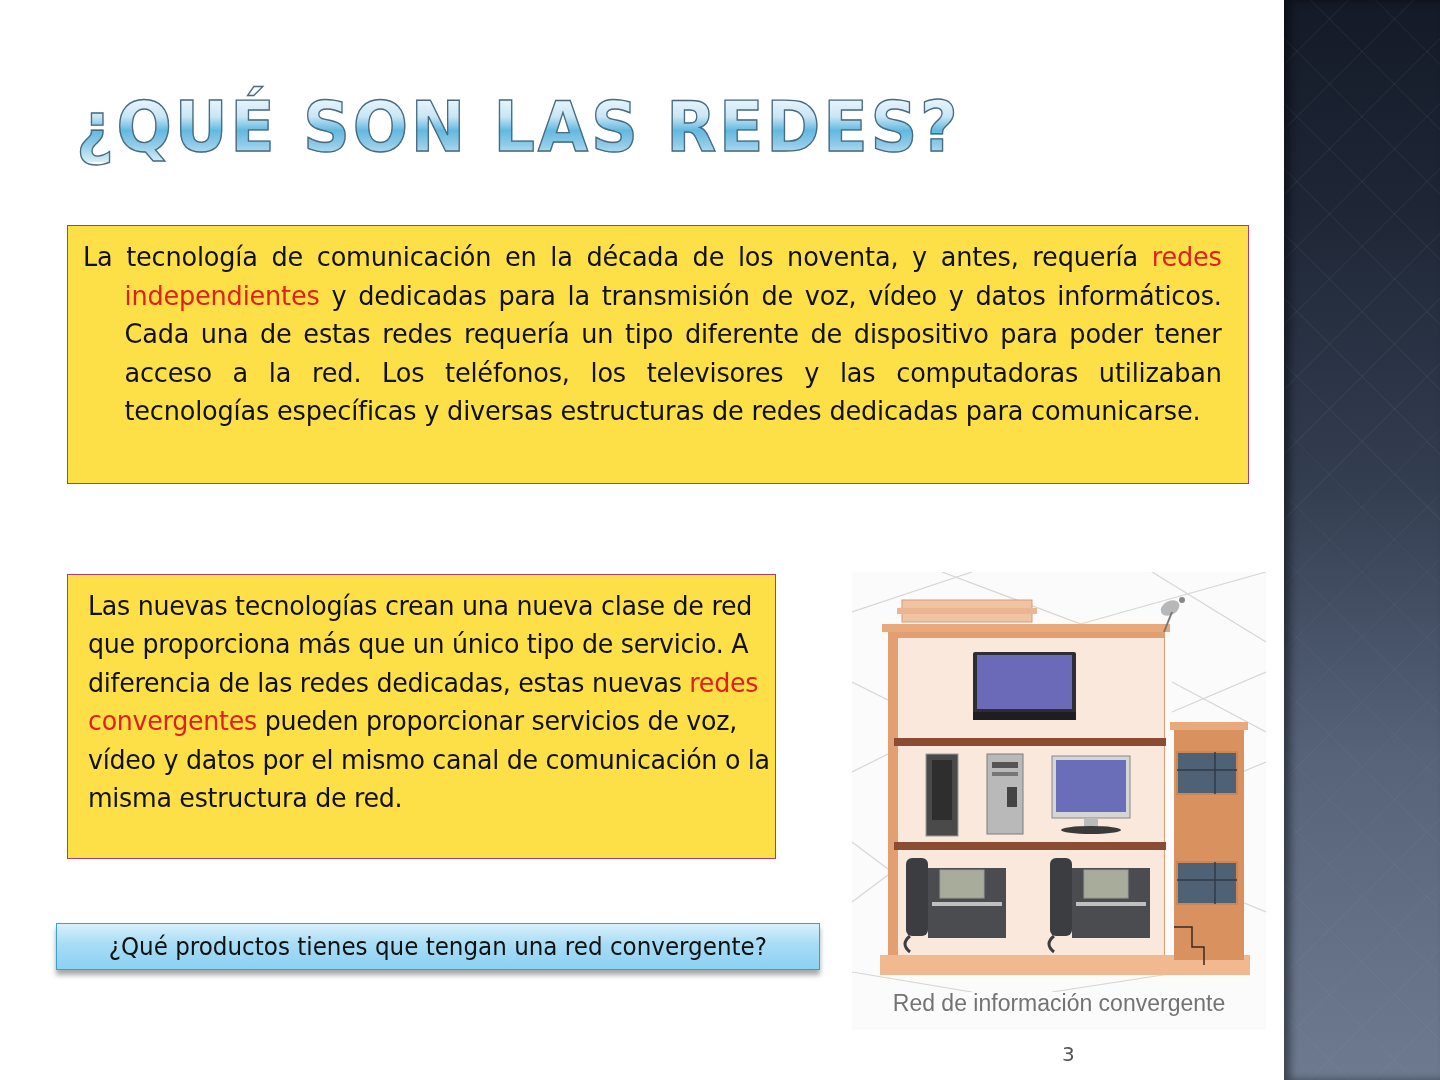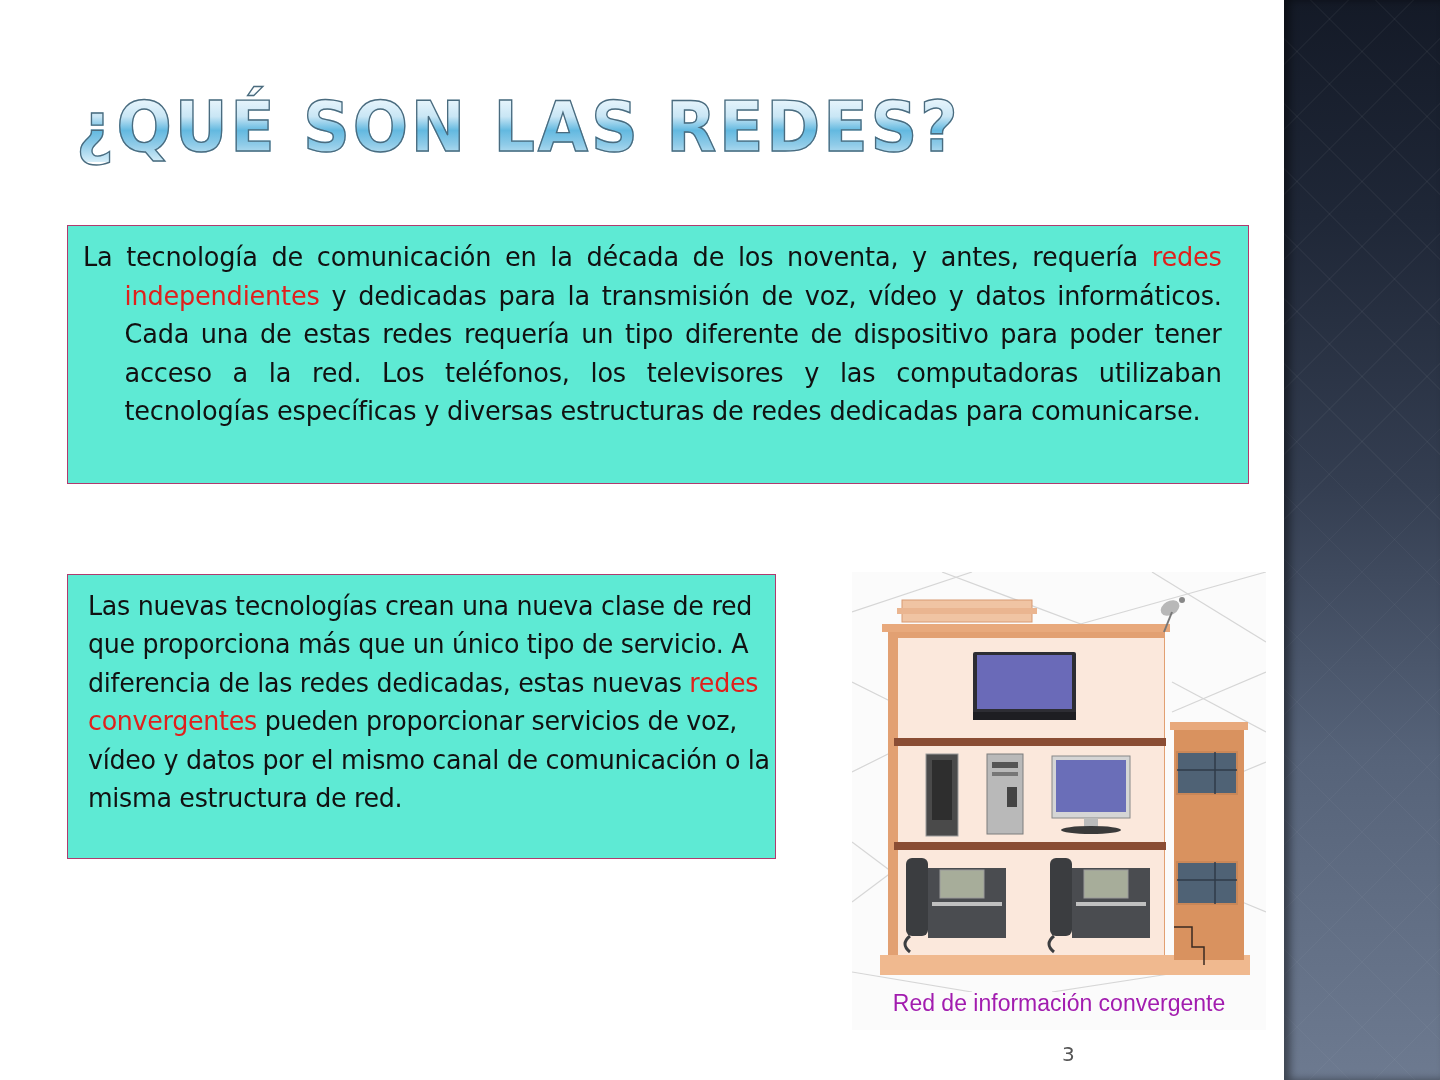--- a/index.html
+++ b/index.html
@@ -22,21 +22,21 @@
       font-family: "DejaVu Sans", sans-serif; font-weight: bold;
       font-size: 70px; letter-spacing: 3px; line-height: 1;
       background: linear-gradient(180deg, #f4fbff 0%, #c9e6f5 35%, #63b9e0 55%, #8fcbe8 75%, #d6eef9 100%);
       -webkit-background-clip: text; background-clip: text; color: transparent;
       -webkit-text-stroke: 1.4px #4a6b7e;
       transform: scaleX(0.93); transform-origin: left center;
       white-space: nowrap;
     }
 
     .box {
-      position: absolute; border: 1.5px solid #b03a6e; background: #5eead4;
+      position: absolute; border: 1.5px solid #b03a6e; background: #fde047;
     }
     .box-1 { left: 67px; top: 225px; width: 1182px; height: 259px; padding: 12px 15px 0 15px; }
     .box-2 { left: 67px; top: 574px; width: 709px; height: 285px; padding: 12px 14px 0 20px; }
 
     .para-1 {
       font-family: "DejaVu Sans", sans-serif; font-size: 26.5px; line-height: 38.6px;
       text-align: justify; text-indent: -43px; padding-left: 43px; letter-spacing: -0.2px;
       transform: scaleX(0.965); transform-origin: left top; width: 1180px;
     }
     .para-2 {
@@ -53,21 +53,21 @@
       display: flex; align-items: center; justify-content: center;
     }
     .question-text {
       font-family: "DejaVu Sans", sans-serif; font-size: 24px; color: #111;
       transform: scaleX(0.96); white-space: nowrap;
     }
 
     .figure { position: absolute; left: 852px; top: 572px; width: 414px; height: 458px; overflow: hidden; background: #fbfbfb; }
     .figure-caption {
       position: absolute; left: 0; top: 418px; width: 414px; text-align: center;
-      font-family: "Liberation Sans", sans-serif; font-size: 23px; color: #a21caf; white-space: nowrap;
+      font-family: "Liberation Sans", sans-serif; font-size: 23px; color: #737373; white-space: nowrap;
     }
 
     .page-number {
       position: absolute; left: 1062px; top: 1042px; font-family: "DejaVu Sans", sans-serif;
       font-size: 20px; color: #555;
     }
   </style>
 </head>
 <body>
 
@@ -76,20 +76,23 @@
   <div class="title">¿QUÉ SON LAS REDES?</div>
 
   <div class="box box-1">
     <p class="para-1"><span>La tecnología de comunicación en la década de los noventa, y antes, requería </span><span class="hl">redes independientes</span><span> y dedicadas para la transmisión de voz, vídeo y datos informáticos. Cada una de estas redes requería un tipo diferente de dispositivo para poder tener acceso a la red. Los teléfonos, los televisores y las computadoras utilizaban tecnologías específicas y diversas estructuras de redes dedicadas para comunicarse.</span></p>
   </div>
 
   <div class="box box-2">
     <p class="para-2"><span>Las nuevas tecnologías crean una nueva clase de red que proporciona más que un único tipo de servicio. A diferencia de las redes dedicadas, estas nuevas </span><span class="hl">redes convergentes</span><span> pueden proporcionar servicios de voz, vídeo y datos por el mismo canal de comunicación o la misma estructura de red.</span></p>
   </div>
 
+  <div class="question-box">
+    <span class="question-text">¿Qué productos tienes que tengan una red convergente?</span>
+  </div>
 
   <div class="figure">
     <svg width="414" height="420" viewBox="0 0 414 420">
 
       <g stroke="#d6d6d6" stroke-width="1.2" fill="none">
         <line x1="0" y1="40" x2="120" y2="0"></line>
         <line x1="90" y1="0" x2="250" y2="60"></line>
         <line x1="200" y1="60" x2="414" y2="0"></line>
         <line x1="300" y1="0" x2="414" y2="70"></line>
         <line x1="0" y1="110" x2="40" y2="130"></line>

